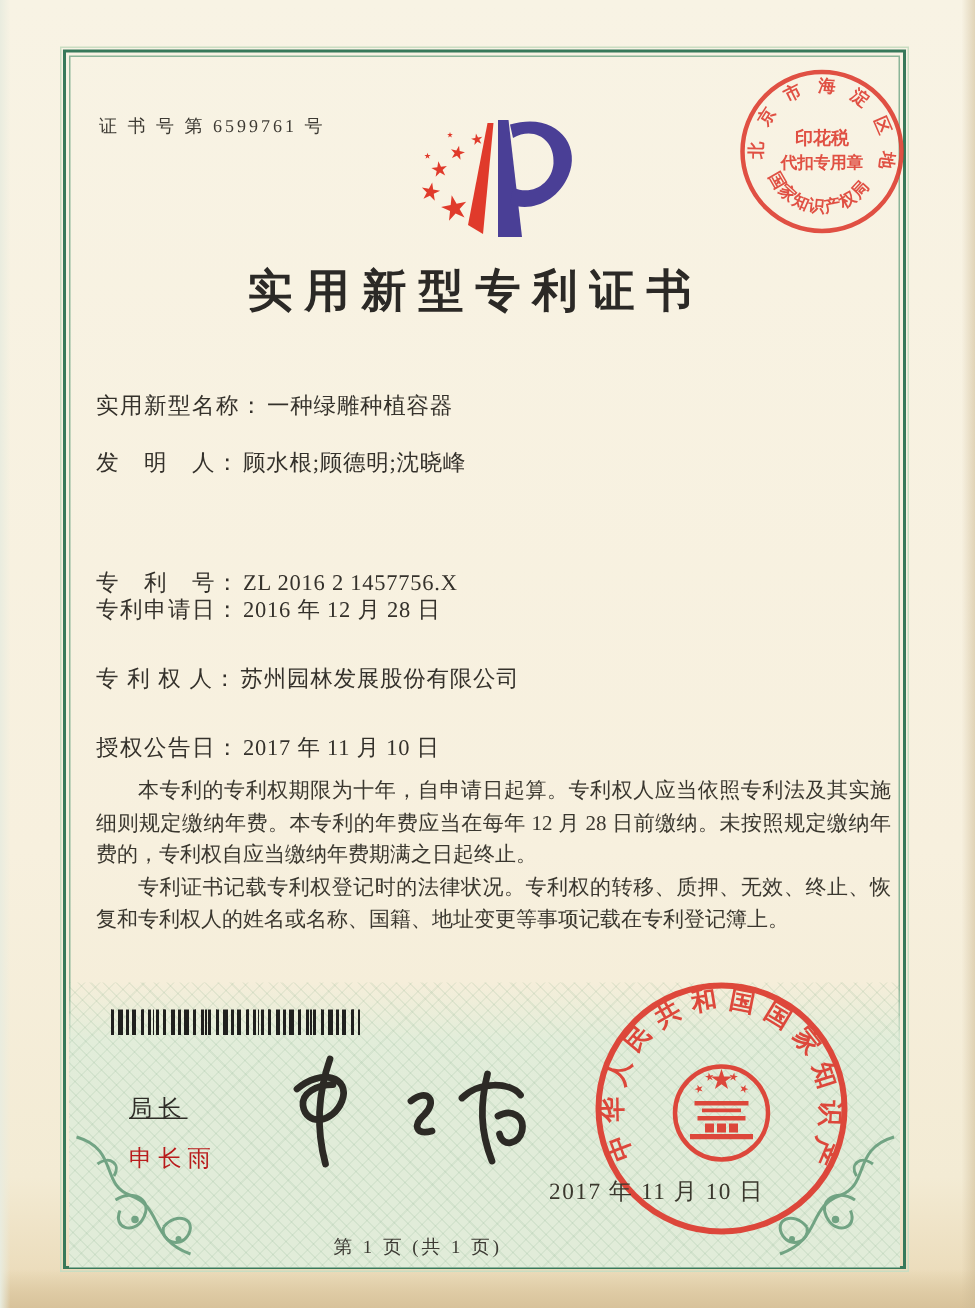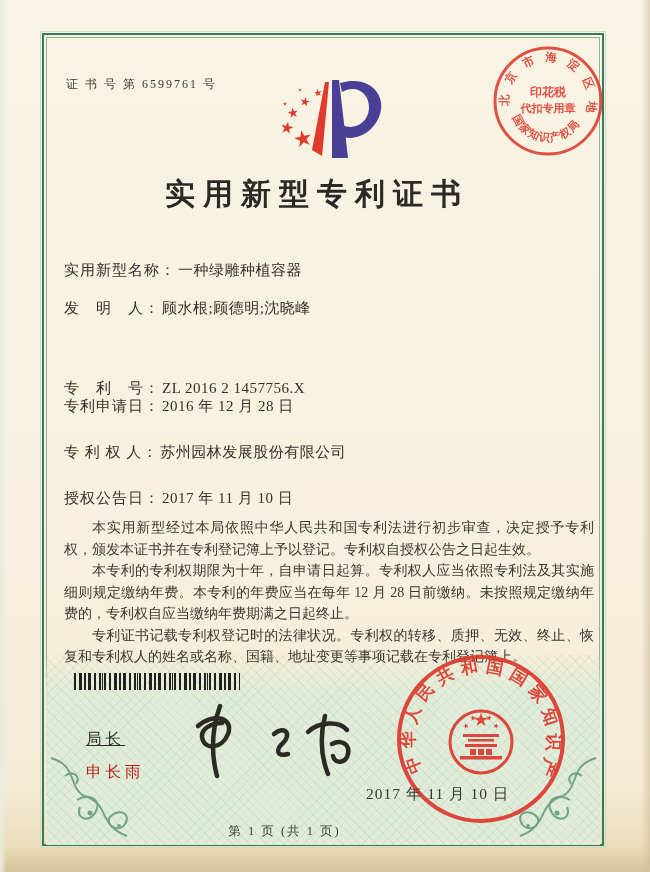--- a/index.html
+++ b/index.html
@@ -48,21 +48,21 @@
       repeating-linear-gradient(90deg,#20201e 0 2px,rgba(0,0,0,0) 2px 5px),
       repeating-linear-gradient(90deg,#20201e 0 1px,rgba(0,0,0,0) 1px 7px);}
 
   .issuer-title{left:86px;top:729px;font-size:15.5px;letter-spacing:4px;color:#2e2c27;z-index:5;text-decoration:underline;}
   .issuer-name{left:86px;top:762px;font-size:15.5px;letter-spacing:4px;color:#b91c1c;z-index:5;}
 
   .sig{left:182px;top:696px;z-index:5;}
   .stamp{z-index:6;}
   .seal-date{left:366px;top:784px;font-size:15.5px;letter-spacing:1px;color:#3a372d;z-index:7;}
 
-  .footer{left:60px;top:823px;width:449px;text-align:center;font-size:12.5px;
+  .footer{left:54px;top:823px;width:449px;text-align:center;font-size:12.5px;
           letter-spacing:2px;color:#3c3a33;z-index:5;}
 </style>
 </head>
 <body>
 
 <div class="abs edge-bottom"></div>
 <div class="abs edge-right"></div>
 <div class="abs edge-left"></div>
 
 <div class="abs frame"></div>
@@ -145,21 +145,20 @@
   <span class="flabel">专利申请日：</span><span class="fvalue">2016 年 12 月 28 日</span>
 </div>
 <div class="abs field" style="top:443px;">
   <span class="flabel">专 利 权 人：</span><span class="fvalue">苏州园林发展股份有限公司</span>
 </div>
 <div class="abs field" style="top:489px;">
   <span class="flabel">授权公告日：</span><span class="fvalue">2017 年 11 月 10 日</span>
 </div>
 
 <div class="abs bodytext">
-  <p>本实用新型经过本局依照中华人民共和国专利法进行初步审查，决定授予专利权，颁发本证书并在专利登记簿上予以登记。专利权自授权公告之日起生效。</p>
   <p>本专利的专利权期限为十年，自申请日起算。专利权人应当依照专利法及其实施细则规定缴纳年费。本专利的年费应当在每年 12 月 28 日前缴纳。未按照规定缴纳年费的，专利权自应当缴纳年费期满之日起终止。</p>
   <p>专利证书记载专利权登记时的法律状况。专利权的转移、质押、无效、终止、恢复和专利权人的姓名或名称、国籍、地址变更等事项记载在专利登记簿上。</p>
 </div>
 
 <div class="abs barcode"></div>
 
 <div class="abs issuer-title">局长</div>
 <div class="abs issuer-name">申长雨</div>
 
 <svg class="abs sig" width="180" height="95" viewBox="0 0 180 95">

